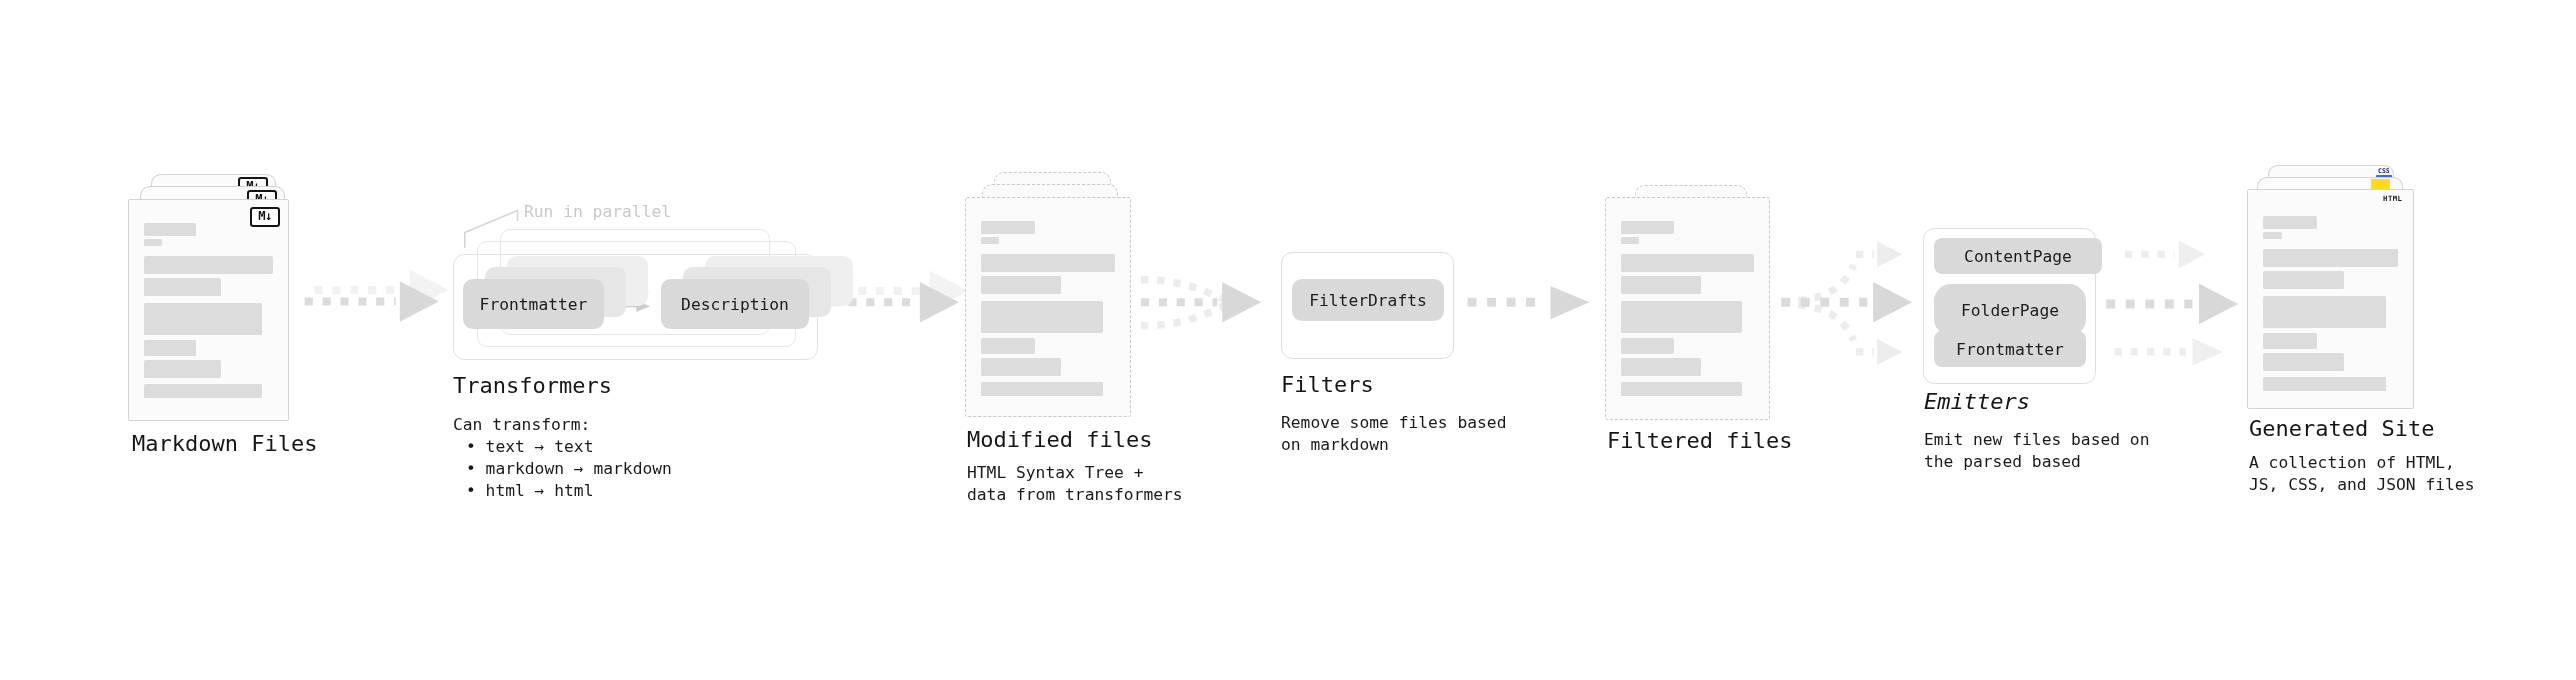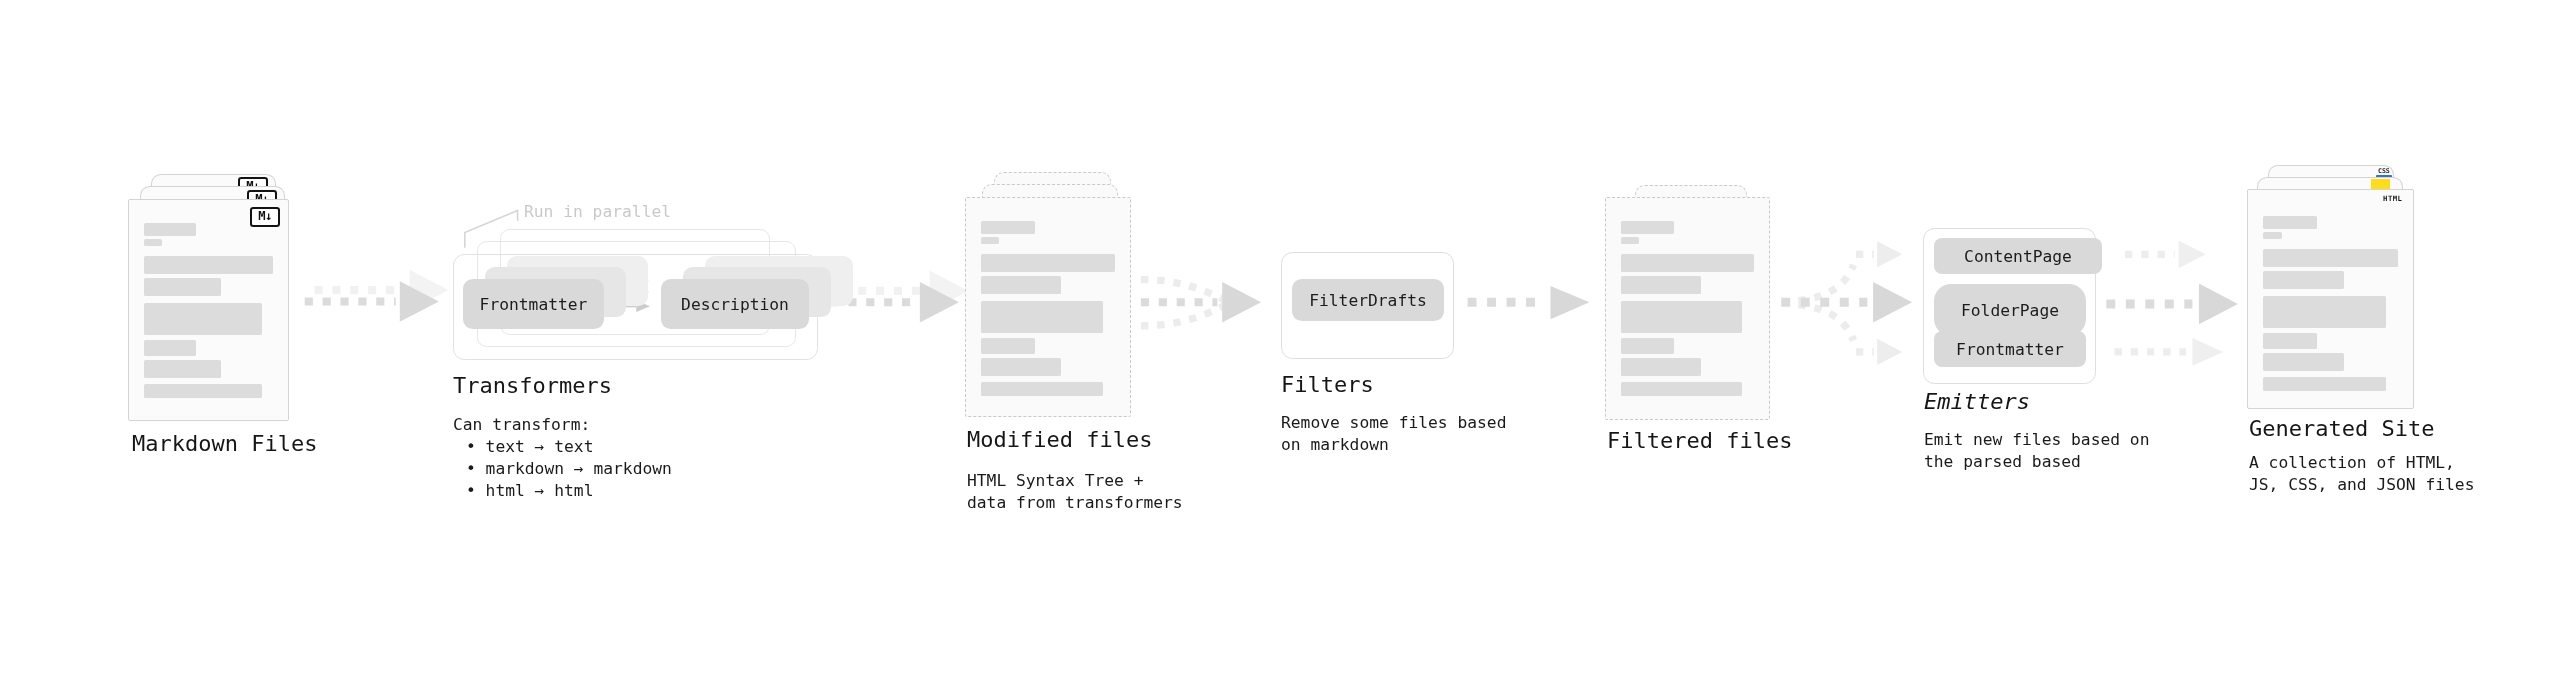--- a/index.html
+++ b/index.html
@@ -167,21 +167,21 @@
         <div class="bar" style="width: 14%; height: 6.5px; margin-bottom: 9.8px;"></div>
         <div class="bar" style="width: 100%; height: 18px; margin-bottom: 4.9px;"></div>
         <div class="bar" style="width: 60%; height: 18px; margin-bottom: 6.5px;"></div>
         <div class="bar" style="width: 91%; height: 32.5px; margin-bottom: 4.1px;"></div>
         <div class="bar" style="width: 40%; height: 16.3px; margin-bottom: 4.1px;"></div>
         <div class="bar" style="width: 60%; height: 18px; margin-bottom: 6.5px;"></div>
         <div class="bar" style="width: 91%; height: 14px; margin-bottom: 0px;"></div>
       </div>
   </div>
   <div class="heading" style="left:967px;top:429px;">Modified files</div>
-  <div class="body-text" style="left:967px;top:462px;margin-top:8px;">
+  <div class="body-text" style="left:967px;top:462px;">
     <span class="line">HTML Syntax Tree +</span>
     <span class="line">data from transformers</span>
   </div>
 </div>
 
 <div>
   <div class="frame" style="left:1281px;top:252px;width:173px;height:107px;"></div>
   <div class="pill" style="left:1292px;top:279px;width:152px;height:42px;">FilterDrafts</div>
   <div class="heading" style="left:1281px;top:374px;">Filters</div>
   <div class="body-text" style="left:1281px;top:412px;">

